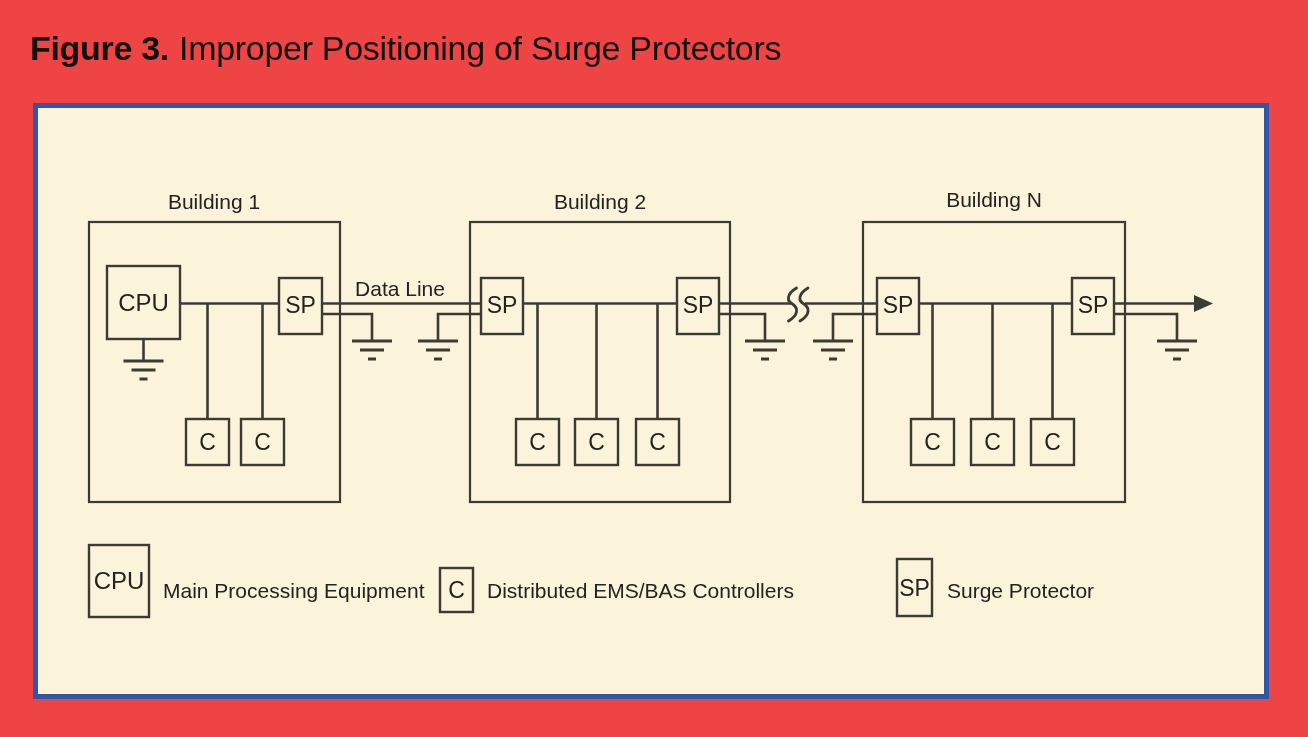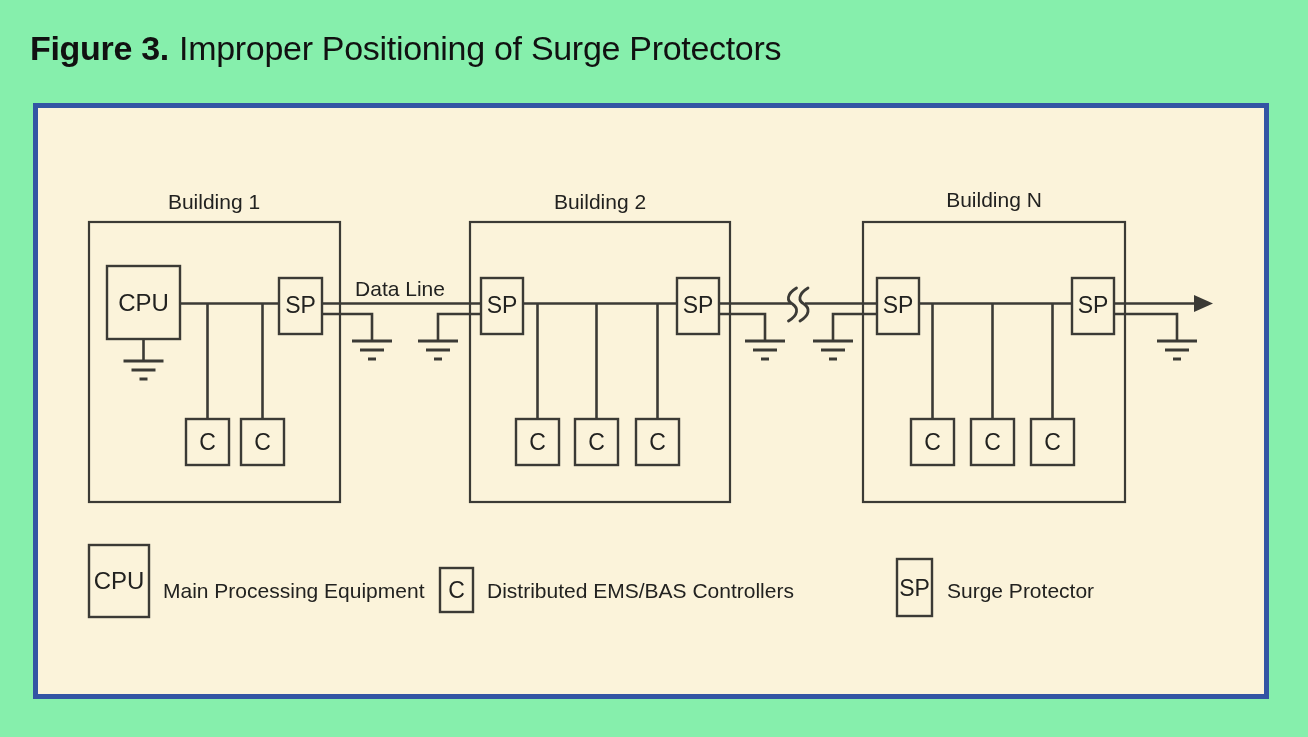--- a/index.html
+++ b/index.html
@@ -1,16 +1,16 @@
 <!DOCTYPE html>
 <html><head>
 <meta charset="utf-8">
 <style>
   html,body{margin:0;padding:0;background:#ffffff;}
-  .page{position:relative;width:1308px;height:737px;background:#86efac;overflow:hidden;}
+  .page{position:relative;width:1308px;height:737px;background:#ef4444;overflow:hidden;}
   svg{display:block;font-family:"Liberation Sans", sans-serif;}
   text{fill:#222220;}
   .title{font-size:34px;letter-spacing:-0.3px;fill:#111111;}
   .title-bold{font-weight:bold;}
   .bldg{fill:none;stroke:#3b3a35;stroke-width:2.2;}
   .box{fill:#FBF3DA;stroke:#3b3a35;stroke-width:2.4;}
   .wire{stroke:#3b3a35;stroke-width:2.6;fill:none;}
   .gnd-line{stroke:#3b3a35;stroke-width:3;}
   .squig{stroke:#3b3a35;stroke-width:2.8;fill:none;stroke-linecap:round;}
   .arrow{fill:#3b3a35;stroke:none;}

